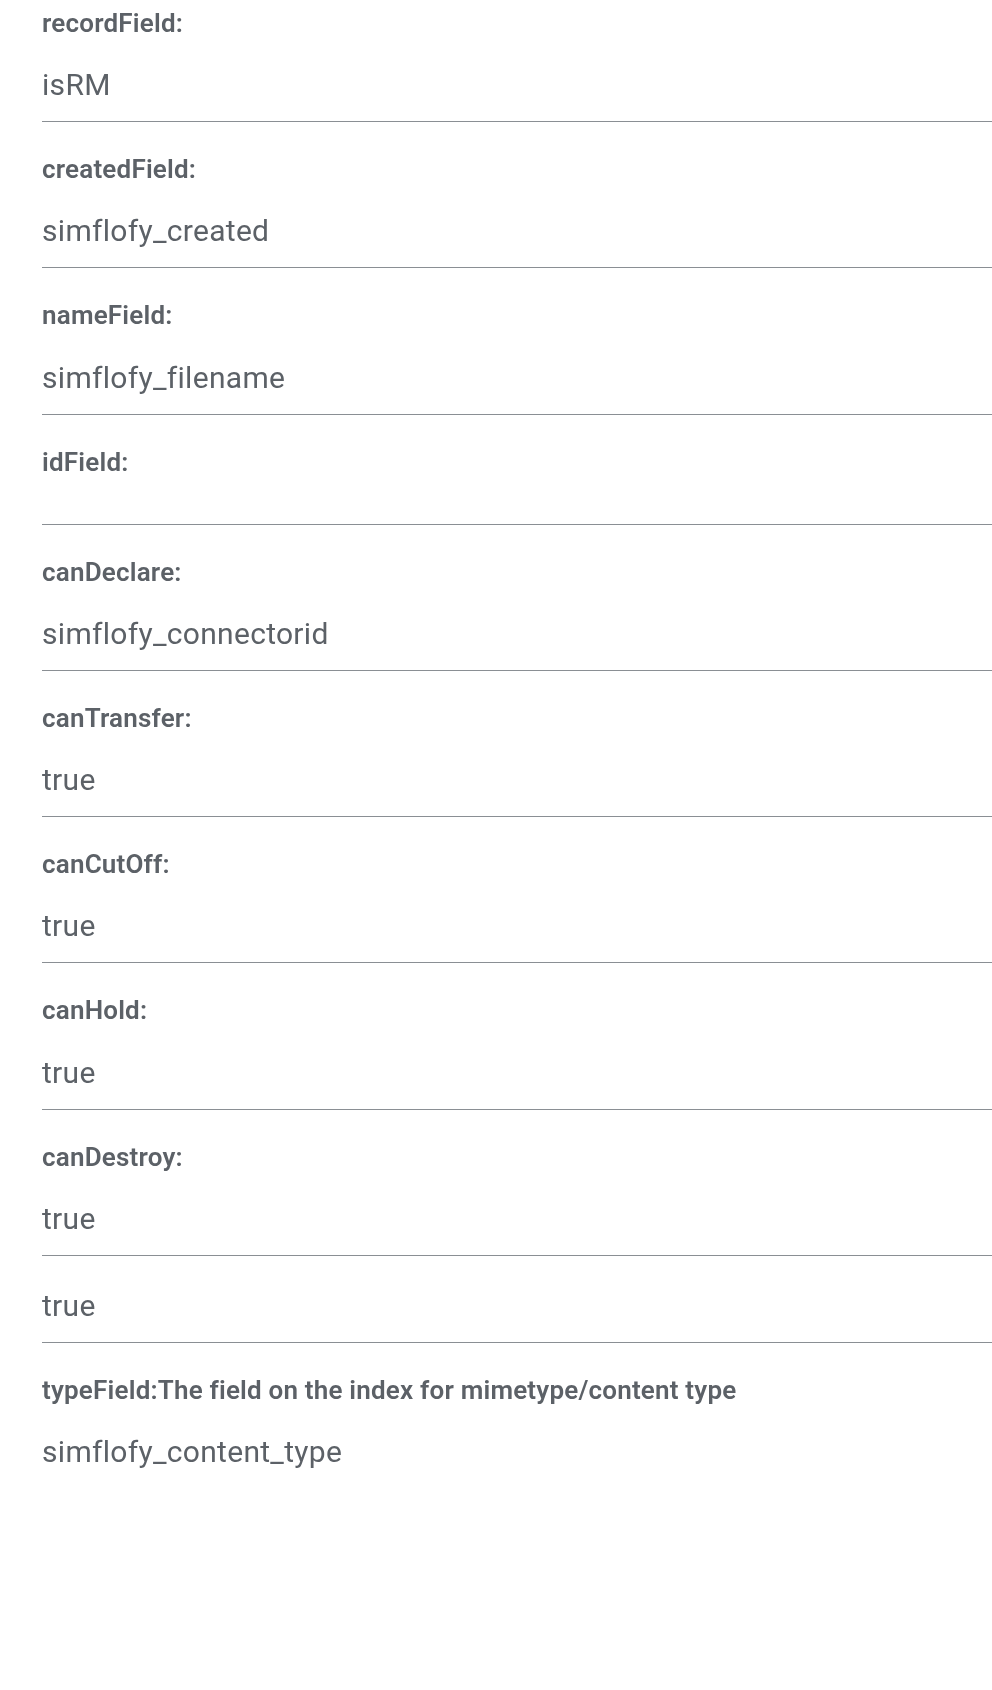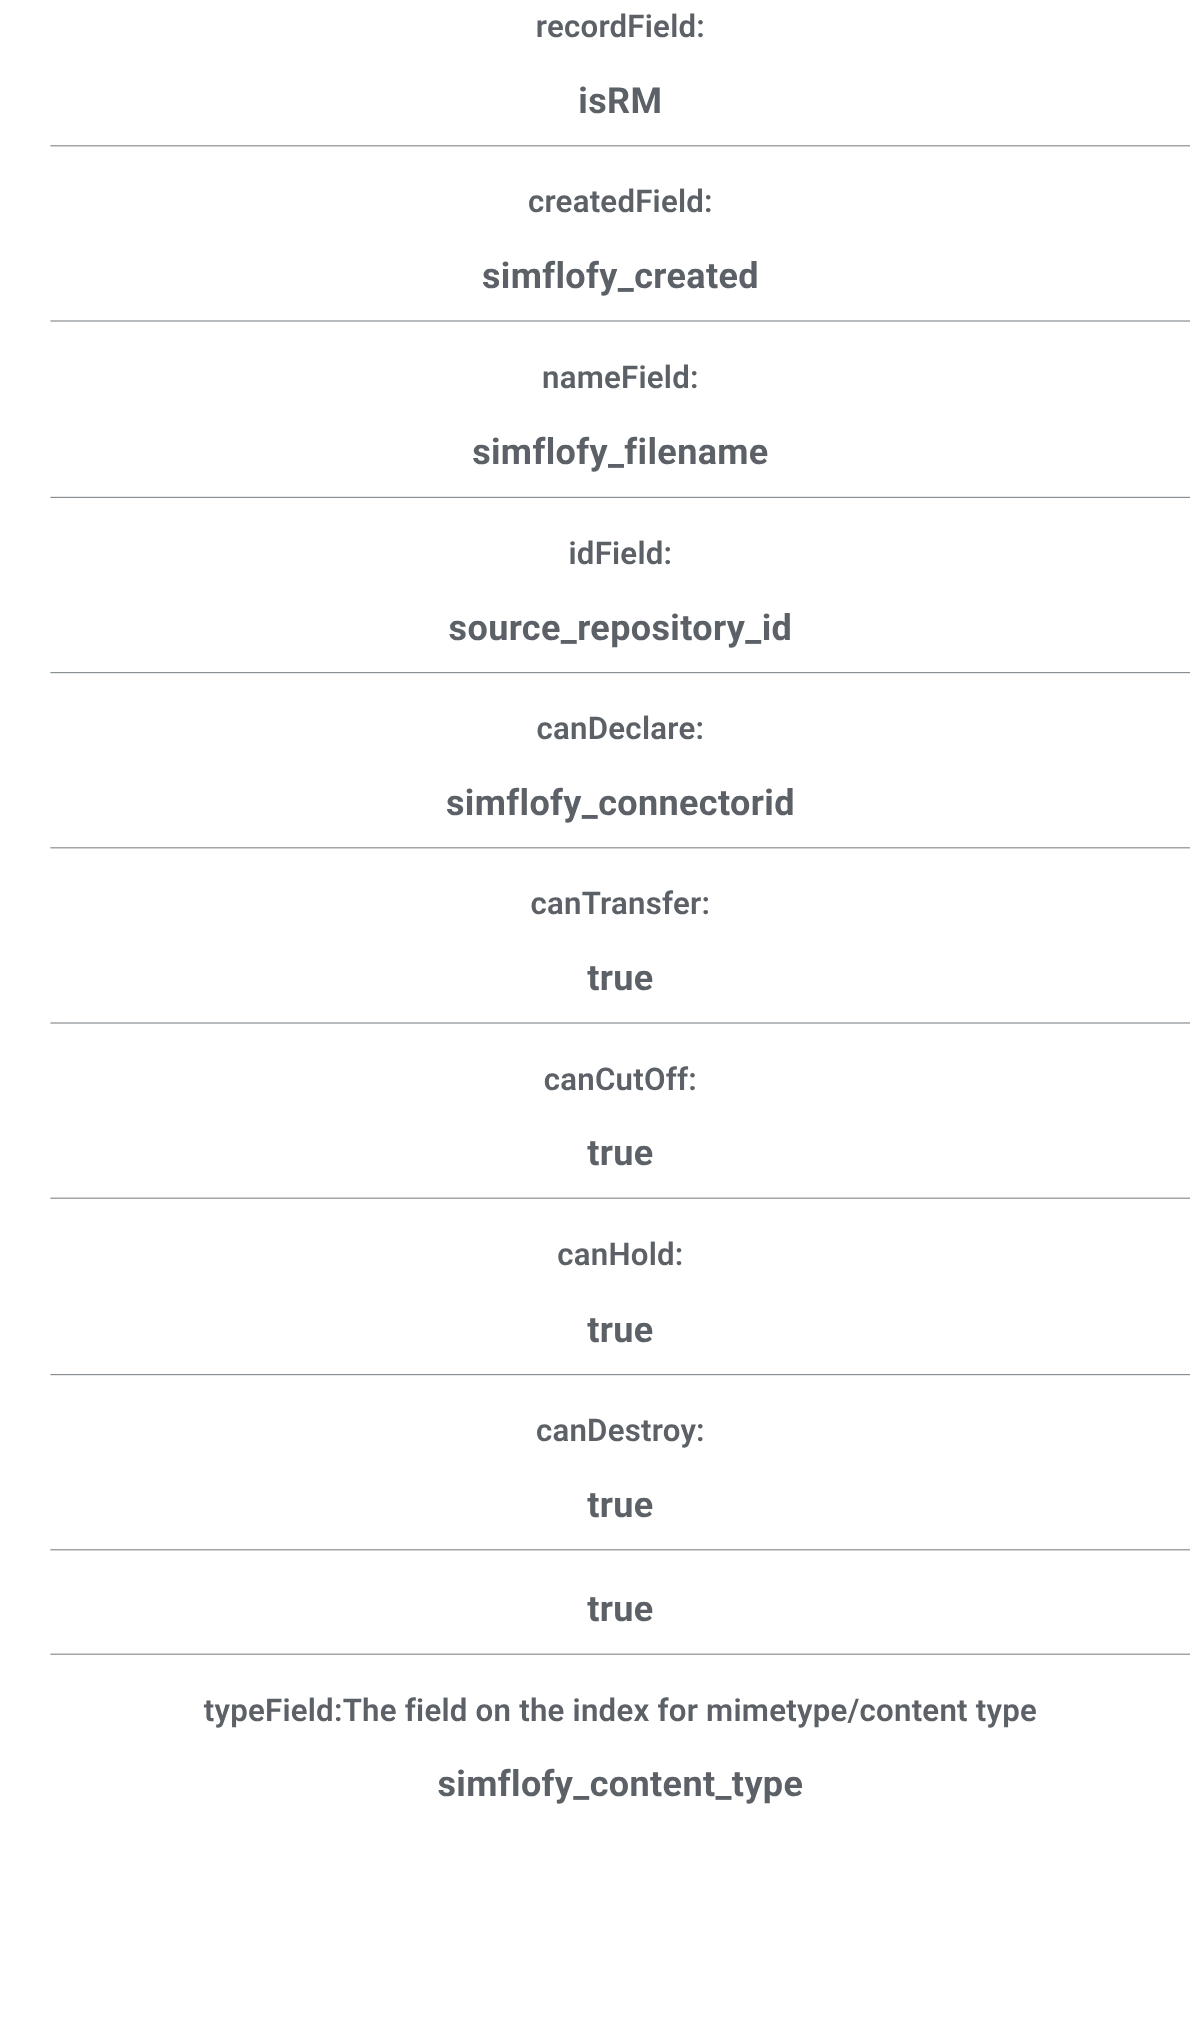--- a/index.html
+++ b/index.html
@@ -1,19 +1,18 @@
 <!DOCTYPE html>
 <html><head>
   <meta charset="utf-8">
   <style>
     * {
       margin: 0;
       padding: 0;
       box-sizing: border-box;
-      text-align: center;
     }
     body {
       font-family: -apple-system, BlinkMacSystemFont, "Segoe UI", Roboto, "Helvetica Neue", Arial, sans-serif;
       background: #ffffff;
       width: 992px;
       padding: 0 0 20px 42px;
     }
     .field-group {
       border-bottom: 1px solid #8a8f94;
       padding-bottom: 18px;
@@ -28,21 +27,21 @@
     .field-label {
       font-size: 26px;
       font-weight: 600;
       color: #5c6167;
       letter-spacing: 0.2px;
       margin-bottom: 28px;
       line-height: 1.2;
     }
     .field-value {
       font-size: 30px;
-      font-weight: 700;
+      font-weight: 400;
       color: #5c6167;
       letter-spacing: 0.3px;
       line-height: 1.2;
     }
     .first-group .field-label {
       padding-top: 8px;
     }
   </style>
 </head>
 <body>
@@ -57,21 +56,20 @@
   <div class="field-value">simflofy_created</div>
 </div>
 
 <div class="field-group">
   <div class="field-label">nameField:</div>
   <div class="field-value">simflofy_filename</div>
 </div>
 
 <div class="field-group">
   <div class="field-label">idField:</div>
-  <div class="field-value">source_repository_id</div>
 </div>
 
 <div class="field-group">
   <div class="field-label">canDeclare:</div>
   <div class="field-value">simflofy_connectorid</div>
 </div>
 
 <div class="field-group">
   <div class="field-label">canTransfer:</div>
   <div class="field-value">true</div>

